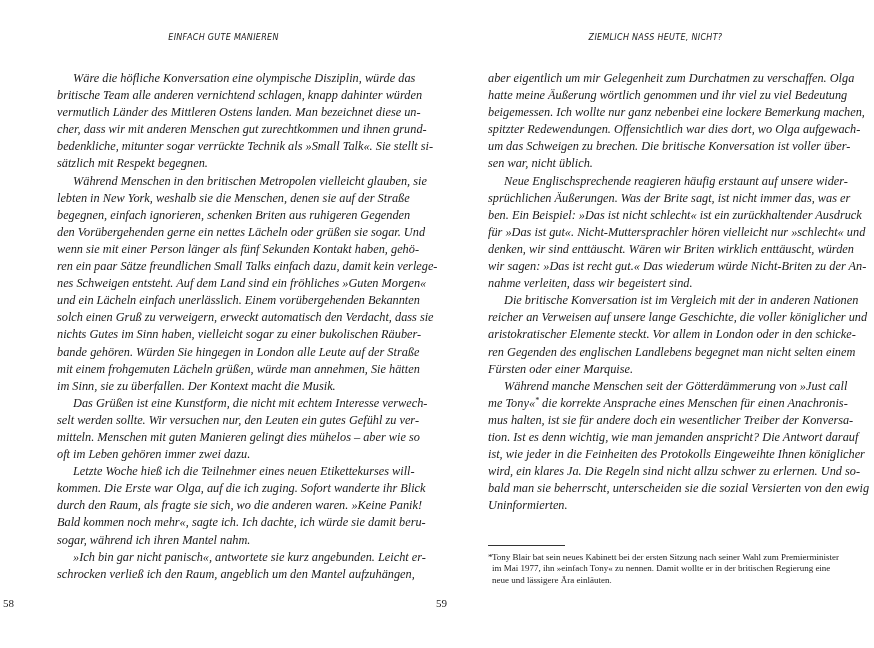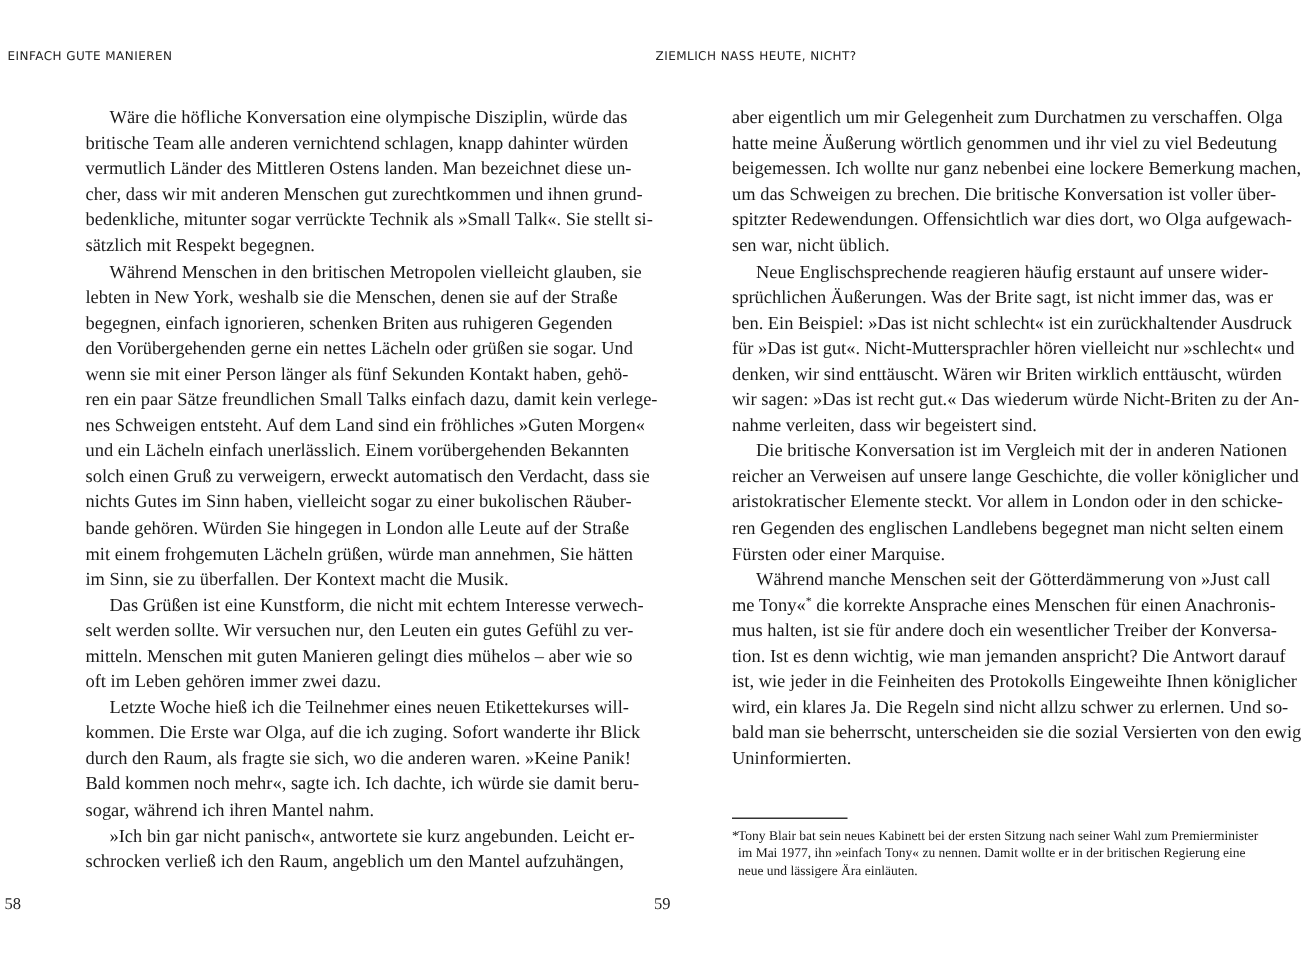--- a/index.html
+++ b/index.html
@@ -1,34 +1,34 @@
 <!DOCTYPE html>
 <html><head>
   <meta charset="utf-8">
   <style>
     html, body { margin: 0; padding: 0; background: #ffffff; }
     body { width: 874px; height: 648px; position: relative; overflow: hidden; color: #1a1a1a; }
     .page { position: absolute; top: 0; width: 437px; height: 648px; }
     .page.left { left: 0; }
     .page.right { left: 437px; }
     .running-head {
-      position: absolute; top: 33px; left: 0; width: 437px; text-align: left;
-      font-family: "DejaVu Sans", sans-serif; font-size: 8px; letter-spacing: 0.3px; color: #222;
+      position: absolute; top: 33px; left: 0; width: 437px; text-align: center;
+      font-family: "DejaVu Sans", sans-serif; font-size: 8px; letter-spacing: 0.3px; color: #222; font-style: italic;
     }
     .page.left .running-head { left: 5px; }
     .page.right .running-head { left: 0px; }
     .body-text {
       position: absolute; top: 70px; width: 330px;
       font-family: "Liberation Serif", serif; font-size: 12.3px; line-height: 17.1px;
       text-align: justify; hyphens: manual; color: #1a1a1a;
     }
     .page.left .body-text { left: 57px; }
     .page.right .body-text { left: 51px; }
     .body-text p { margin: 0; text-indent: 16px; }
-    .body-text p.noindent { text-indent: 0; }
+    .body-text p.noindent { text-indent: 0; font-style: italic; }
     .body-text .line { display: block; text-align: justify; text-align-last: justify; white-space: nowrap; height: 17.1px; overflow: visible; }
     .body-text .line.last { text-align-last: left; }
     .body-text .line.first { padding-left: 16px; }
     sup.fnmark { font-size: 8px; line-height: 0; vertical-align: 4px; }
     .fn-rule { position: absolute; left: 51px; top: 545px; width: 77px; height: 0; border-top: 1px solid #333; }
     .footnote {
       position: absolute; left: 51px; top: 552px; width: 330px;
       font-family: "Liberation Serif", serif; font-size: 9px; line-height: 11.3px; color: #1a1a1a;
     }
     .footnote .star { position: absolute; left: 0; top: 0; }
@@ -92,22 +92,22 @@
   <div class="page-number">58</div>
 </div>
 
 <div class="page right">
   <div class="running-head">ZIEMLICH NASS HEUTE, NICHT?</div>
   <div class="body-text">
       <p class="noindent">
         <span class="line">aber eigentlich um mir Gelegenheit zum Durchatmen zu verschaffen. Olga</span>
         <span class="line">hatte meine Äußerung wörtlich genommen und ihr viel zu viel Bedeutung</span>
         <span class="line">beigemessen. Ich wollte nur ganz nebenbei eine lockere Bemerkung machen,</span>
+        <span class="line">spitzter Redewendungen. Offensichtlich war dies dort, wo Olga aufgewach-</span>
         <span class="line">um das Schweigen zu brechen. Die britische Konversation ist voller über-</span>
-        <span class="line">spitzter Redewendungen. Offensichtlich war dies dort, wo Olga aufgewach-</span>
         <span class="line last">sen war, nicht üblich.</span>
       </p>
       <p class="noindent">
         <span class="line first">Neue Englischsprechende reagieren häufig erstaunt auf unsere wider-</span>
         <span class="line">sprüchlichen Äußerungen. Was der Brite sagt, ist nicht immer das, was er</span>
         <span class="line">ben. Ein Beispiel: »Das ist nicht schlecht« ist ein zurückhaltender Ausdruck</span>
         <span class="line">für »Das ist gut«. Nicht-Muttersprachler hören vielleicht nur »schlecht« und</span>
         <span class="line">denken, wir sind enttäuscht. Wären wir Briten wirklich enttäuscht, würden</span>
         <span class="line">wir sagen: »Das ist recht gut.« Das wiederum würde Nicht-Briten zu der An-</span>
         <span class="line last">nahme verleiten, dass wir begeistert sind.</span>

